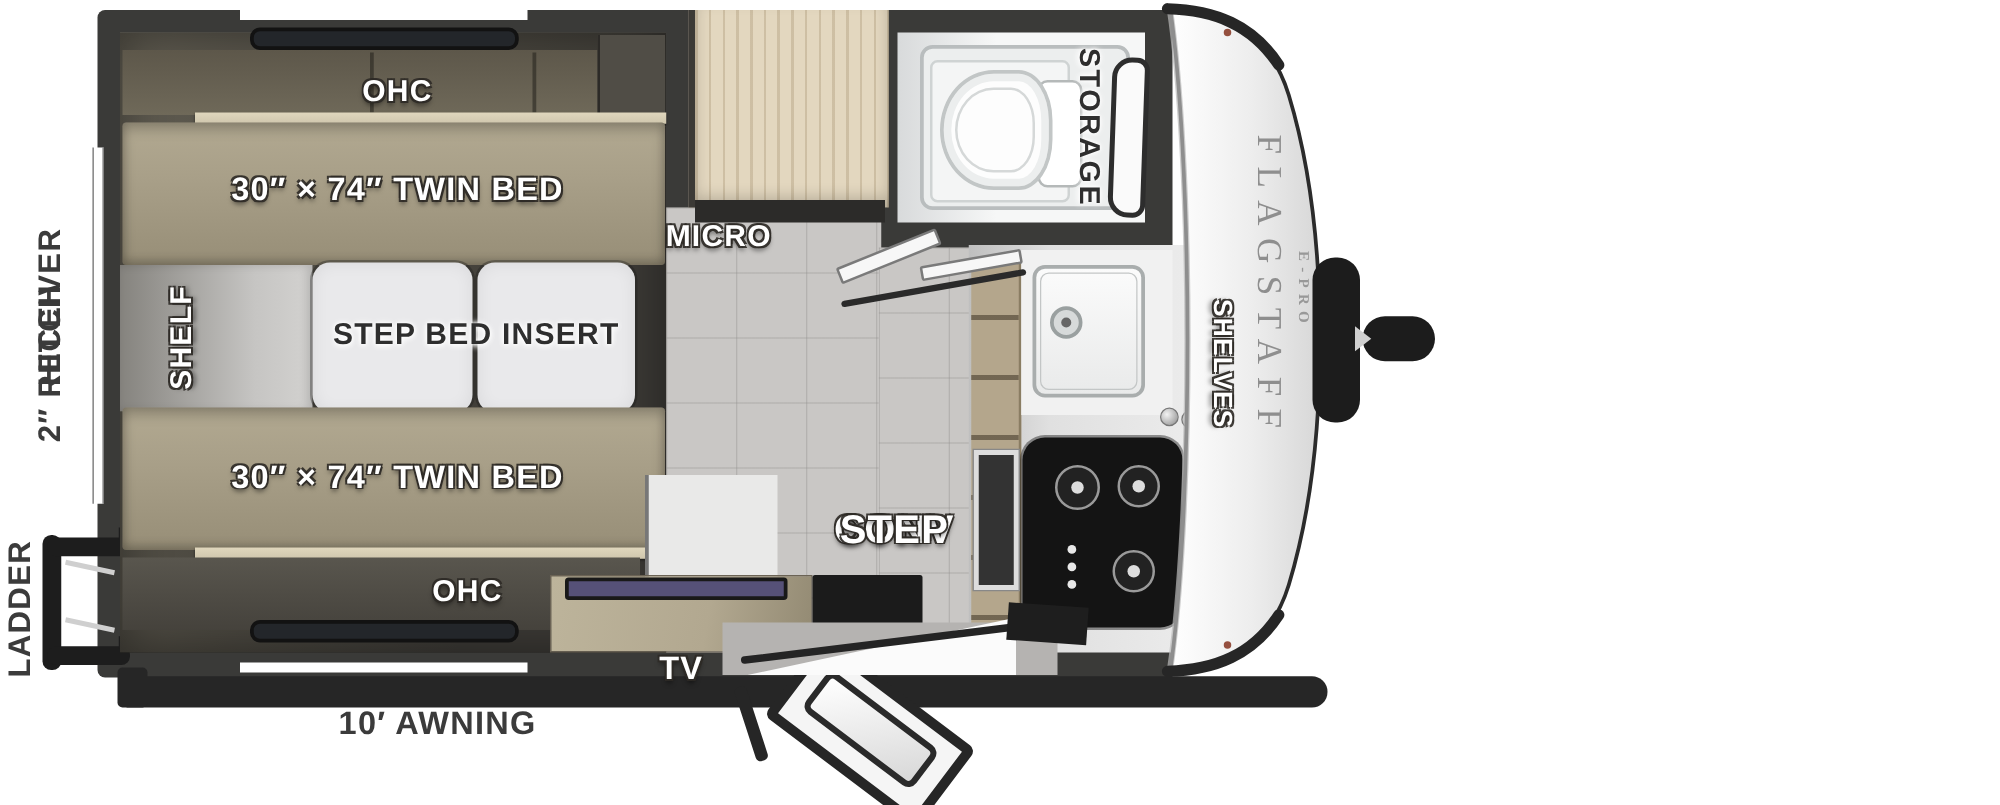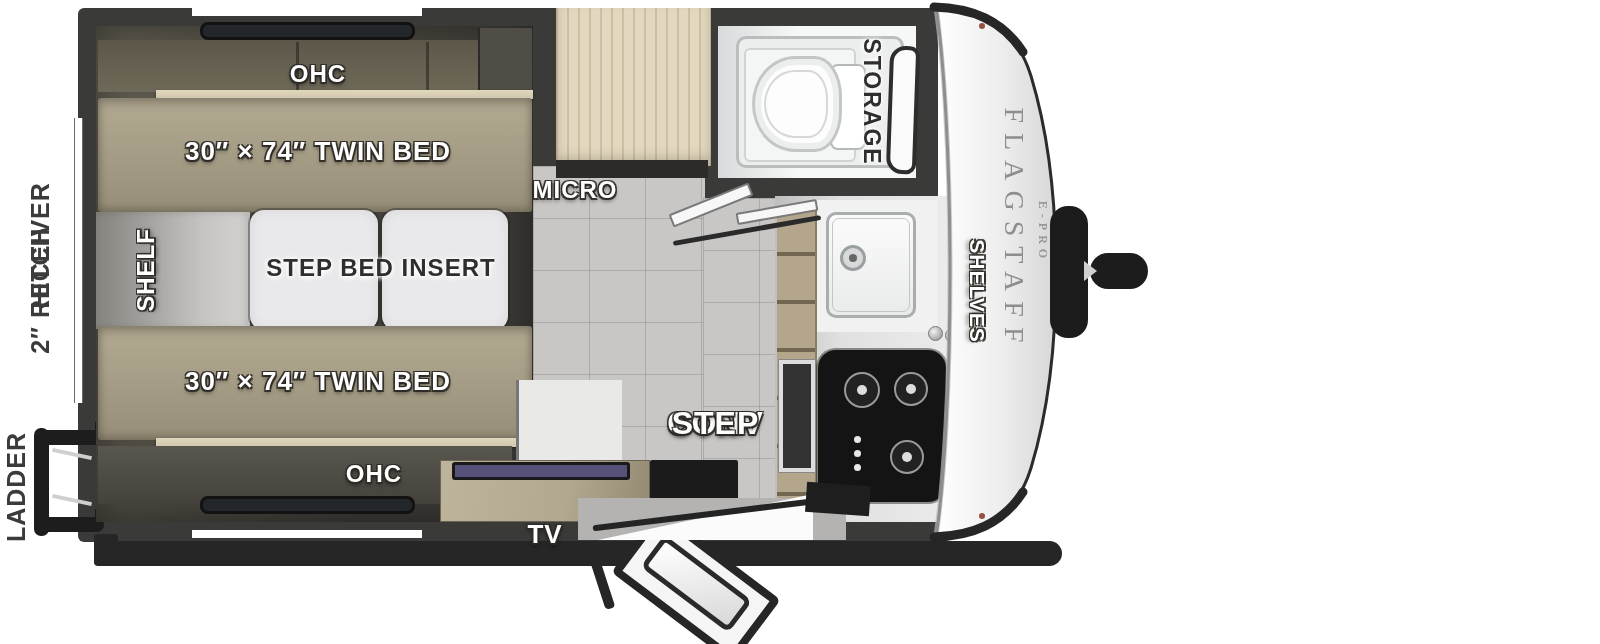--- a/index.html
+++ b/index.html
@@ -281,14 +281,15 @@
   </svg>
   <div class="lbl lbl-white l-shelves rotcw">SHELVES</div>
   <div class="lbl l-flagstaff rotcw">FLAGSTAFF</div>
   <div class="lbl l-epro rotcw">E-PRO</div>
 
   <div class="lbl lbl-ext l-hitch rot">
     <span>2″ RECEIVER</span>
     <span>HITCH</span>
   </div>
   <div class="lbl lbl-ext l-ladder rot">LADDER</div>
+  <div class="lbl lbl-ext l-awning">10′ AWNING</div>
 
 </div>
 
 </body></html>

